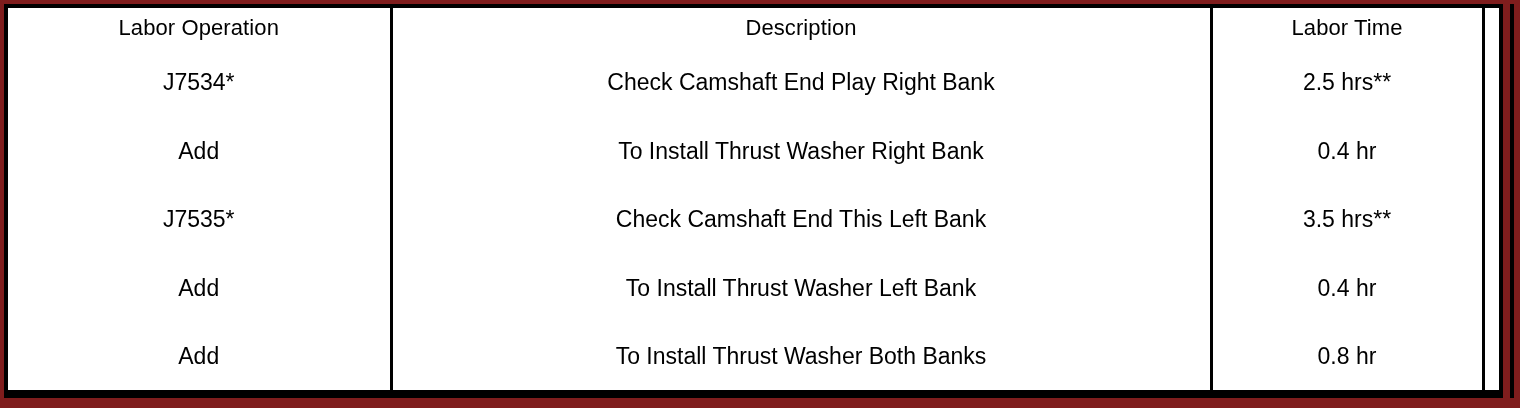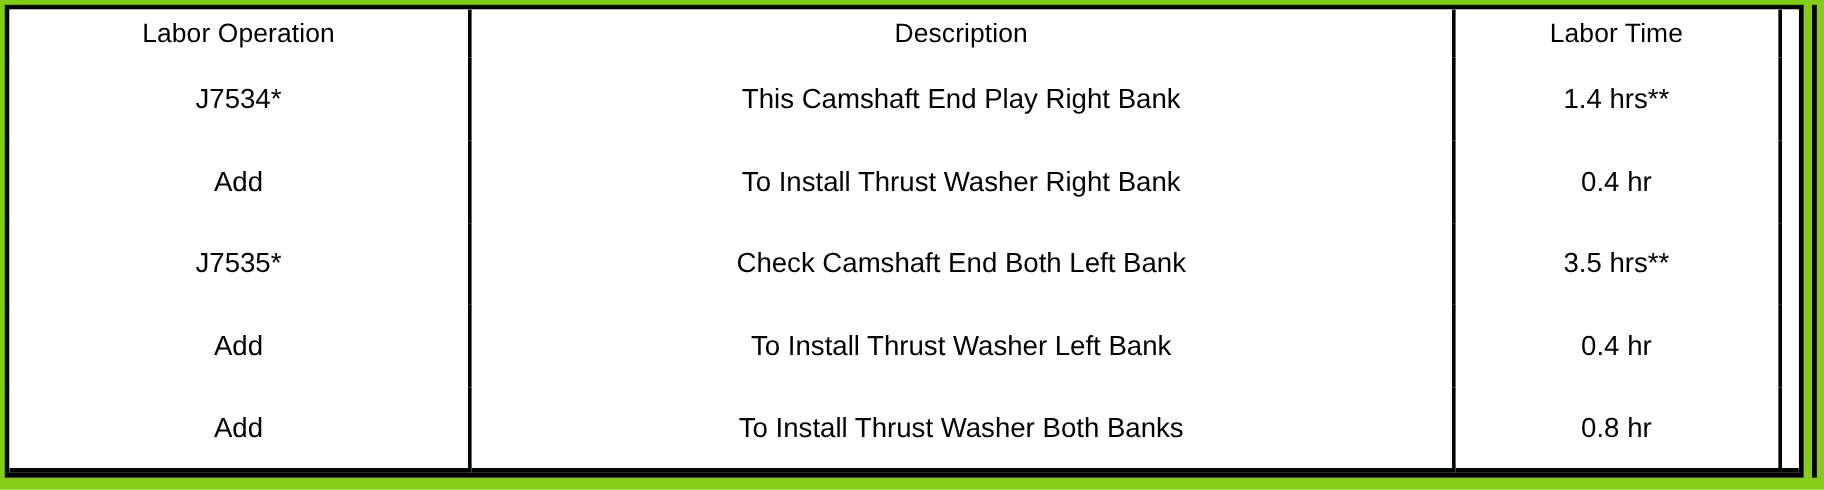--- a/index.html
+++ b/index.html
@@ -12,21 +12,21 @@
     height: 408px;
     font-family: "Liberation Sans", "DejaVu Sans", sans-serif;
     color: #000000;
     overflow: hidden;
   }
 
   #page {
     position: relative;
     width: 1520px;
     height: 408px;
-    background: #84cc16;
+    background: #7f1d1d;
   }
 
   
   .table-frame {
     position: absolute;
     left: 4px;
     top: 4px;
     width: 1499px;
     height: 394px;
     box-sizing: border-box;
@@ -121,35 +121,35 @@
           <th class="hdr-cell vdiv">Description</th>
           <th class="hdr-cell vdiv-thin">Labor Time</th>
           <th class="hdr-cell"></th>
         </tr>
       </thead>
 
       <tbody>
 
         <tr class="body-row">
           <td class="body-cell vdiv">J7534*</td>
-          <td class="body-cell vdiv">This Camshaft End Play Right Bank</td>
-          <td class="body-cell vdiv">1.4 hrs**</td>
+          <td class="body-cell vdiv">Check Camshaft End Play Right Bank</td>
+          <td class="body-cell vdiv">2.5 hrs**</td>
           <td class="body-cell"></td>
         </tr>
 
         <tr class="body-row">
           <td class="body-cell vdiv">Add</td>
           <td class="body-cell vdiv">To Install Thrust Washer Right Bank</td>
           <td class="body-cell vdiv">0.4 hr</td>
           <td class="body-cell"></td>
         </tr>
 
         <tr class="body-row">
           <td class="body-cell vdiv">J7535*</td>
-          <td class="body-cell vdiv">Check Camshaft End Both Left Bank</td>
+          <td class="body-cell vdiv">Check Camshaft End This Left Bank</td>
           <td class="body-cell vdiv">3.5 hrs**</td>
           <td class="body-cell"></td>
         </tr>
 
         <tr class="body-row">
           <td class="body-cell vdiv">Add</td>
           <td class="body-cell vdiv">To Install Thrust Washer Left Bank</td>
           <td class="body-cell vdiv">0.4 hr</td>
           <td class="body-cell"></td>
         </tr>

